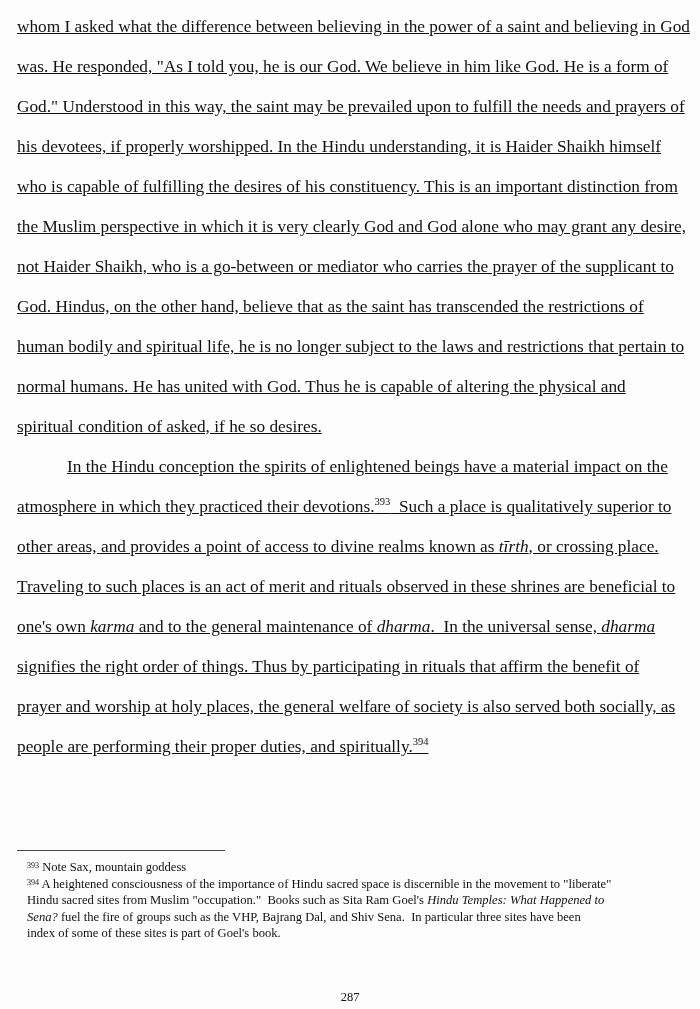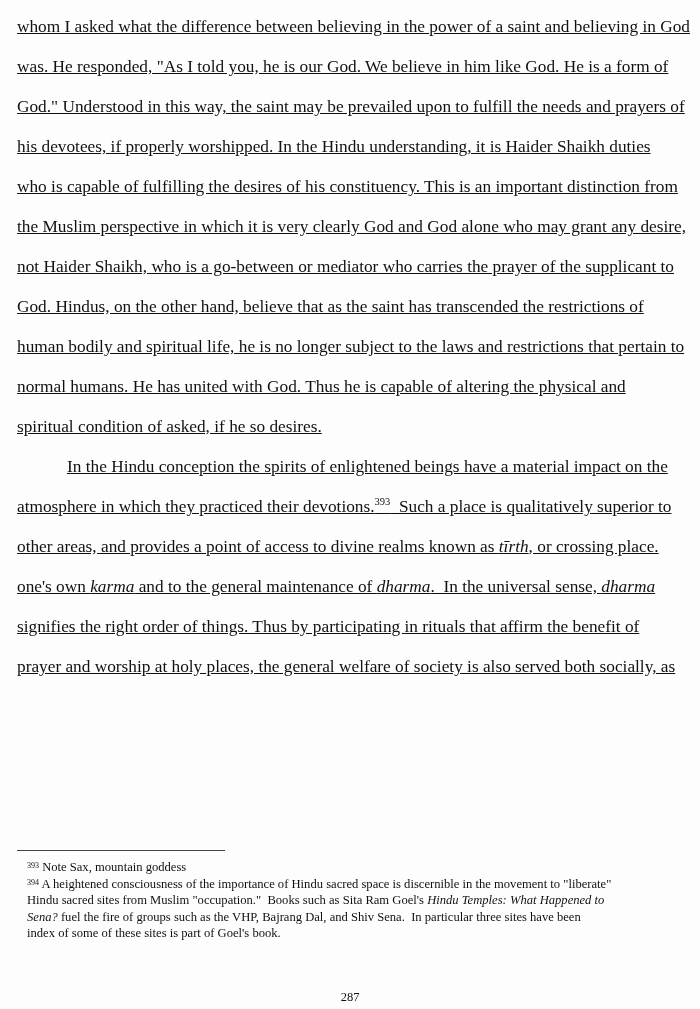--- a/index.html
+++ b/index.html
@@ -15,36 +15,38 @@
     .page-number { position: absolute; left: 0; width: 700px; top: 990px; text-align: center; font-size: 12.5px; }
   </style>
 </head>
 <body>
 
 <div class="body-text">
   <div class="paragraph">
     <div class="line">whom I asked what the difference between believing in the power of a saint and believing in God</div>
     <div class="line">was.  He responded, "As I told you, he is our God.  We believe in him like God.  He is a form of</div>
     <div class="line">God."  Understood in this way, the saint may be prevailed upon to fulfill the needs and prayers of</div>
-    <div class="line">his devotees, if properly worshipped.  In the Hindu understanding, it is Haider Shaikh duties</div>
+    <div class="line">his devotees, if properly worshipped.  In the Hindu understanding, it is Haider Shaikh himself</div>
     <div class="line">who is capable of fulfilling the desires of his constituency.  This is an important distinction from</div>
     <div class="line">the Muslim perspective in which it is very clearly God and God alone who may grant any desire,</div>
     <div class="line">not Haider Shaikh, who is a go-between or mediator who carries the prayer of the supplicant to</div>
     <div class="line">God.  Hindus, on the other hand, believe that as the saint has transcended the restrictions of</div>
     <div class="line">human bodily and spiritual life, he is no longer subject to the laws and restrictions that pertain to</div>
     <div class="line">normal humans.  He has united with God.  Thus he is capable of altering the physical and</div>
     <div class="line">spiritual condition of asked, if he so desires.</div>
   </div>
   <div class="paragraph">
     <div class="line indent">In the Hindu conception the spirits of enlightened beings have a material impact on the</div>
     <div class="line"><span>atmosphere in which they practiced their devotions.</span><sup>393</sup><span style="white-space:pre">  Such a place is qualitatively superior to</span></div>
     <div class="line"><span style="white-space:pre">other areas, and provides a point of access to divine realms known as </span><em>tīrth</em><span>, or crossing place.</span></div>
+    <div class="line">Traveling to such places is an act of merit and rituals observed in these shrines are beneficial to</div>
     <div class="line" style="white-space:pre"><span>one's own </span><em>karma</em><span> and to the general maintenance of </span><em>dharma</em><span>.  In the universal sense, </span><em>dharma</em></div>
     <div class="line">signifies the right order of things.  Thus by participating in rituals that affirm the benefit of</div>
     <div class="line">prayer and worship at holy places, the general welfare of society is also served both socially, as</div>
+    <div class="line"><span>people are performing their proper duties, and spiritually.</span><sup>394</sup></div>
   </div>
 </div>
 
 <div class="rule"></div>
 
 <div class="footnotes">
   <div class="fn-line"><span class="fn-num">393</span><span> Note Sax, mountain goddess</span></div>
   <div>
     <div class="fn-line"><span class="fn-num">394</span><span> A heightened consciousness of the importance of Hindu sacred space is discernible in the movement to "liberate"</span></div>
     <div class="fn-line" style="white-space:pre"><span>Hindu sacred sites from Muslim "occupation."  Books such as Sita Ram Goel's </span><em>Hindu Temples: What Happened to</em></div>

